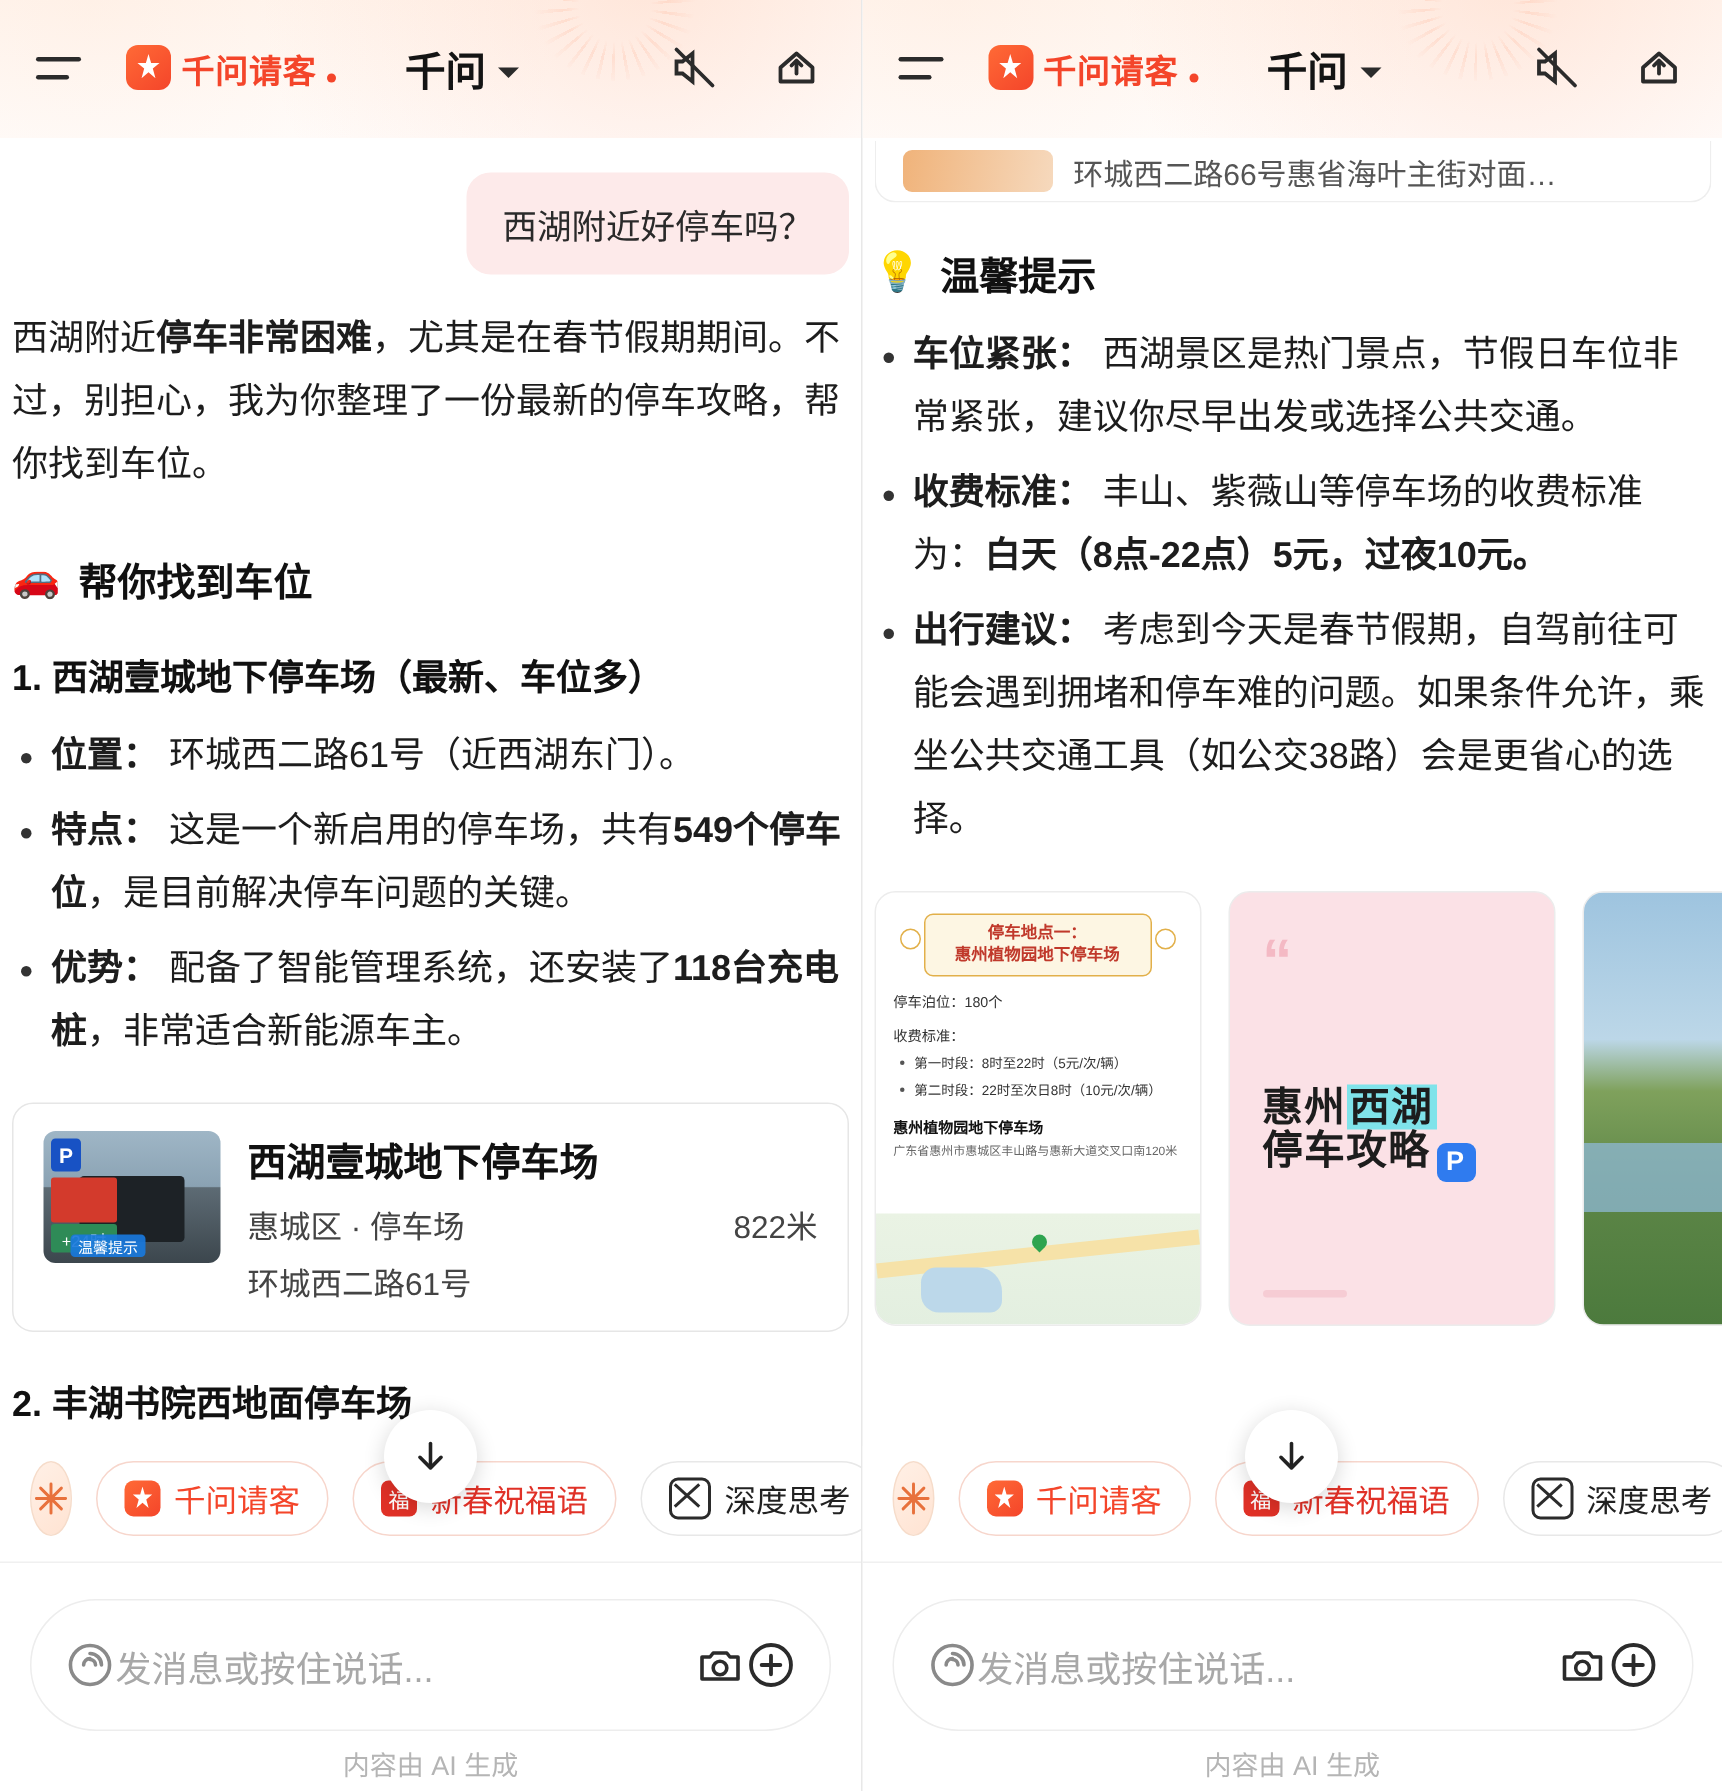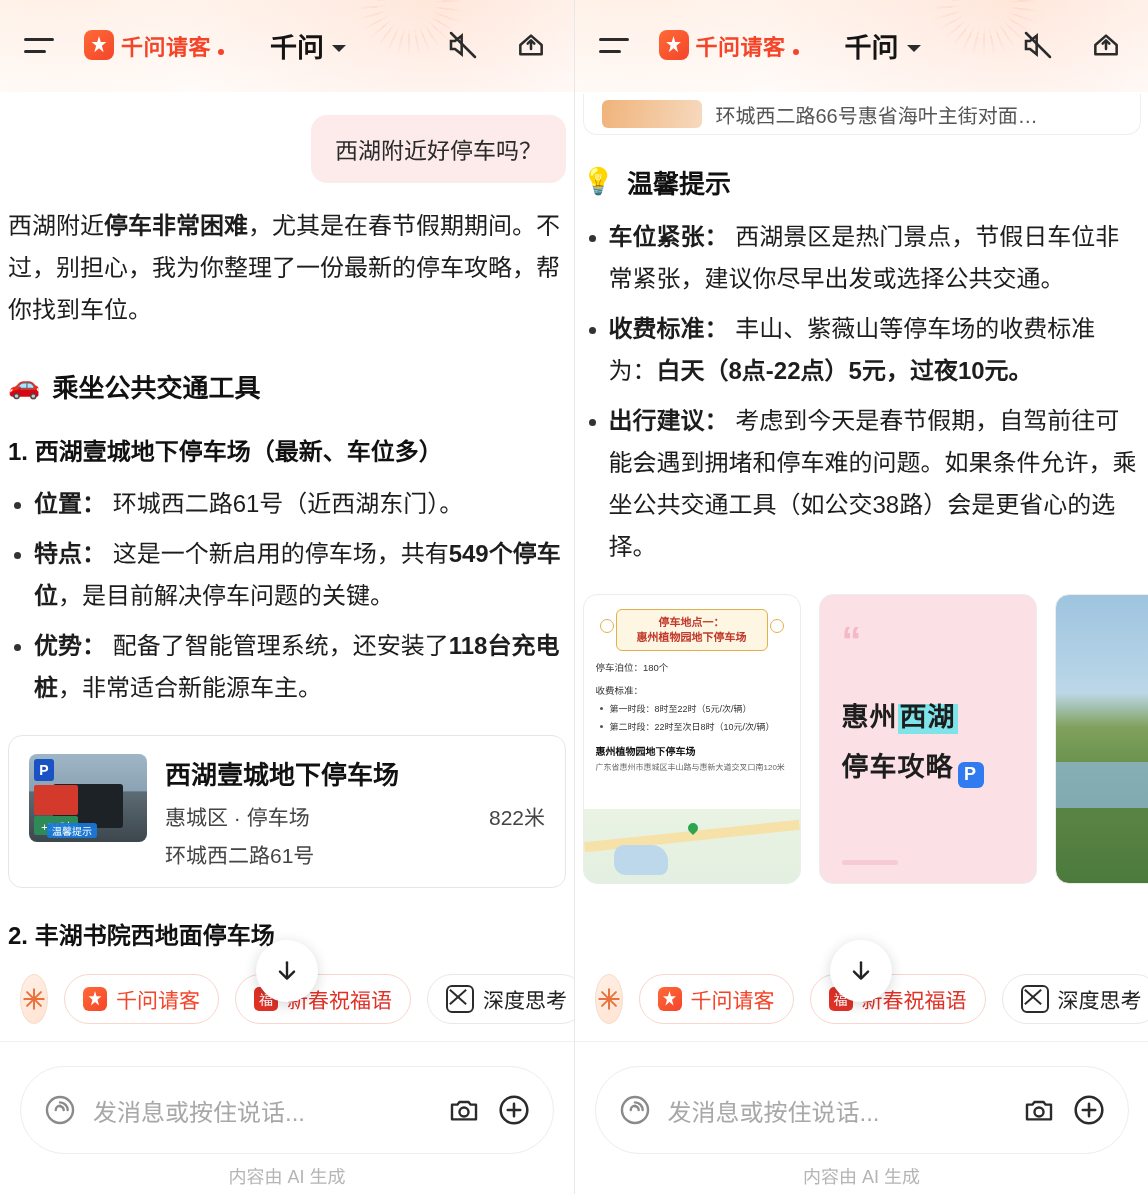--- a/index.html
+++ b/index.html
@@ -144,21 +144,21 @@
   .m1 .m1-name{font-size:10px;font-weight:700;color:#111;margin:10px 0 0 12px;}
   .m1 .m1-addr{font-size:8px;color:#666;margin:3px 0 0 12px;}
   .m1 .m1-map{position:absolute;left:0;right:0;bottom:0;height:74px;background:linear-gradient(#eaf3e4,#e3efe0);}
   .m1 .m1-map:before{content:"";position:absolute;left:0;top:22px;width:100%;height:10px;background:#f6e2a8;transform:rotate(-6deg);}
   .m1 .m1-map:after{content:"";position:absolute;left:30px;top:36px;width:54px;height:30px;background:#bcd8ea;border-radius:10px 16px 8px 12px;}
   .m1 .pin{position:absolute;left:104px;top:14px;width:10px;height:10px;border-radius:50% 50% 50% 0;background:#2ea44f;transform:rotate(-45deg);z-index:3;}
 
   .m2{background:#fbe1e6;}
   .m2 .quote{position:absolute;left:22px;top:26px;font-size:40px;color:#f4b9c4;font-weight:700;line-height:1;}
   .m2 .t1,.m2 .t2{position:absolute;left:22px;font-size:27px;font-weight:700;color:#1d1d1d;letter-spacing:1px;}
-  .m2 .t1{top:100px;font-family:Liberation Mono, monospace;}
+  .m2 .t1{top:121px;}
   .m2 .t2{top:150px;}
   .m2 .hl{background:#7fe3ea;padding:0 2px;}
   .m2 .pmark{display:inline-flex;align-items:center;justify-content:center;width:26px;height:26px;border-radius:6px;background:#2f7bef;color:#fff;font-size:18px;font-weight:700;margin-left:4px;vertical-align:-4px;}
   .m2 .bar{position:absolute;left:22px;bottom:18px;width:56px;height:5px;border-radius:3px;background:#f6ccd4;}
 
   .m3{background:linear-gradient(#9ec4df 0%,#bcd7e8 34%,#7fa15c 46%,#5d8647 68%,#4c7a3d 100%);}
   .m3:after{content:"";position:absolute;left:0;top:58%;width:100%;height:16%;background:#8fb8d6;opacity:.75;}
 
   
   .chips{
@@ -184,21 +184,21 @@
   .chip.blessing{color:#e03127;border-color:#f7d6cc;}
   .chip .think{width:24px;height:24px;border:2px solid #2b2b2b;border-radius:6px;position:relative;flex:none;}
   .chip .think:before,.chip .think:after{content:"";position:absolute;left:-1px;top:9px;width:22px;height:2px;background:#2b2b2b;}
   .chip .think:before{transform:rotate(42deg);}
   .chip .think:after{transform:rotate(-42deg);}
 
   
   .composer{
     position:absolute;left:20px;bottom:40px;width:534px;height:88px;
     border:1px solid #ededed;border-radius:44px;background:#fff;
-    display:flex;align-items:center;padding:0 22px;box-sizing:border-box;gap:16px;z-index:7;
+    display:flex;align-items:center;padding:0 22px;box-sizing:border-box;z-index:7;
   }
   .composer .ph{flex:1;font-size:24px;color:#a8a8a8;}
   .footer-note{
     position:absolute;left:0;bottom:6px;width:574px;text-align:center;
     font-size:18px;color:#b5b5b5;z-index:7;
   }
   .hr-soft{position:absolute;left:0;bottom:152px;width:574px;height:1px;background:#f0f0f0;z-index:6;}
 </style>
 </head>
 <body>
@@ -239,21 +239,21 @@
       </div>
     </div>
 
     <div class="conv">
       <div class="user-bubble">西湖附近好停车吗？</div>
 
       <p class="para">西湖附近<b>停车非常困难</b>，尤其是在春节假期期间。不过，别担心，我为你整理了一份最新的停车攻略，帮你找到车位。</p>
 
       <div class="sec-title">
         <span class="sec-emoji">🚗</span>
-        <h3>乘坐公共交通工具</h3>
+        <h3>帮你找到车位</h3>
       </div>
 
       <div class="item-title">1. 西湖壹城地下停车场（最新、车位多）</div>
 
       <ul class="bullets">
         <li><span class="lbl">位置：</span> 环城西二路61号（近西湖东门）。</li>
         <li><span class="lbl">特点：</span> 这是一个新启用的停车场，共有<b>549个停车位</b>，是目前解决停车问题的关键。</li>
         <li><span class="lbl">优势：</span> 配备了智能管理系统，还安装了<b>118台充电桩</b>，非常适合新能源车主。</li>
       </ul>
 

